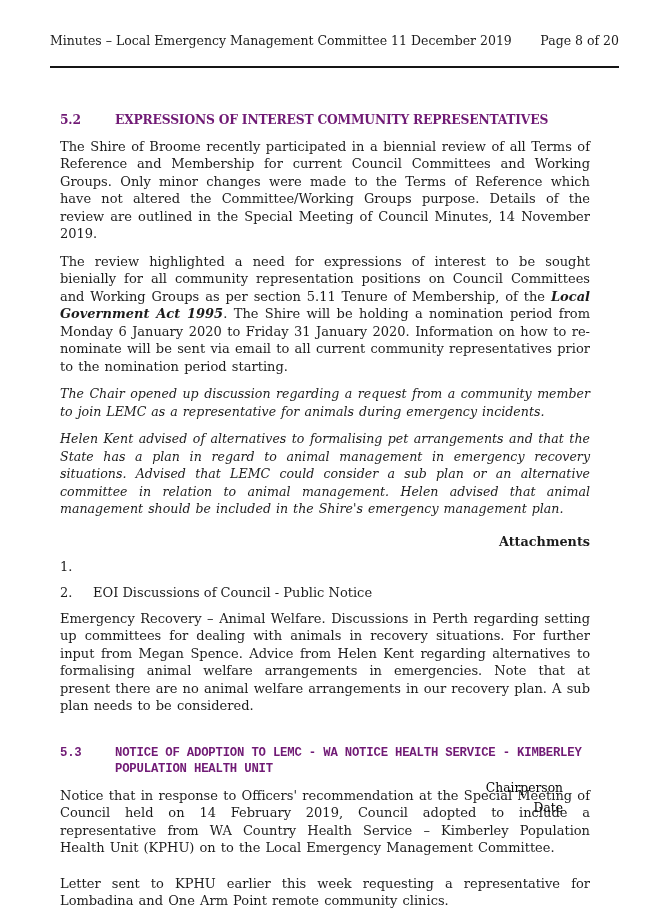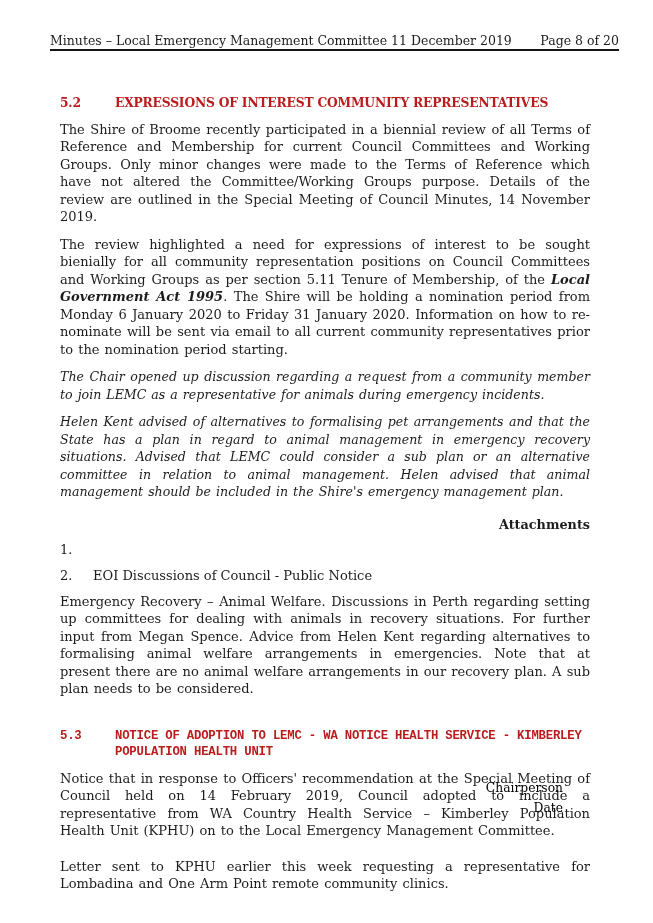--- a/index.html
+++ b/index.html
@@ -12,32 +12,32 @@
     font-family: "DejaVu Serif", "Liberation Serif", serif;
     color: #1c1c1c;
     overflow: hidden;
   }
   .page-header {
     margin: 33px 34px 0 50px;
     display: flex;
     justify-content: space-between;
     align-items: flex-end;
     border-bottom: 2px solid #151515;
-    padding-bottom: 1px;
+    padding-bottom: 18px;
     font-size: 12.5px;
   }
   .content {
     margin: 0 63px 0 60px;
   }
   .sec-heading {
     display: flex;
     font-weight: bold;
     font-size: 12.3px;
     letter-spacing: -0.2px;
-    color: #b91c1c;
+    color: #701a75;
     margin-bottom: 9px;
     line-height: 16.5px;
   }
   .sec-heading.first { margin-top: 44px; }
   .sec-num { flex: 0 0 55px; }
   .sec-title { flex: 1; }
   p.body-p {
     font-size: 13px;
     line-height: 17.5px;
     text-align: justify;

